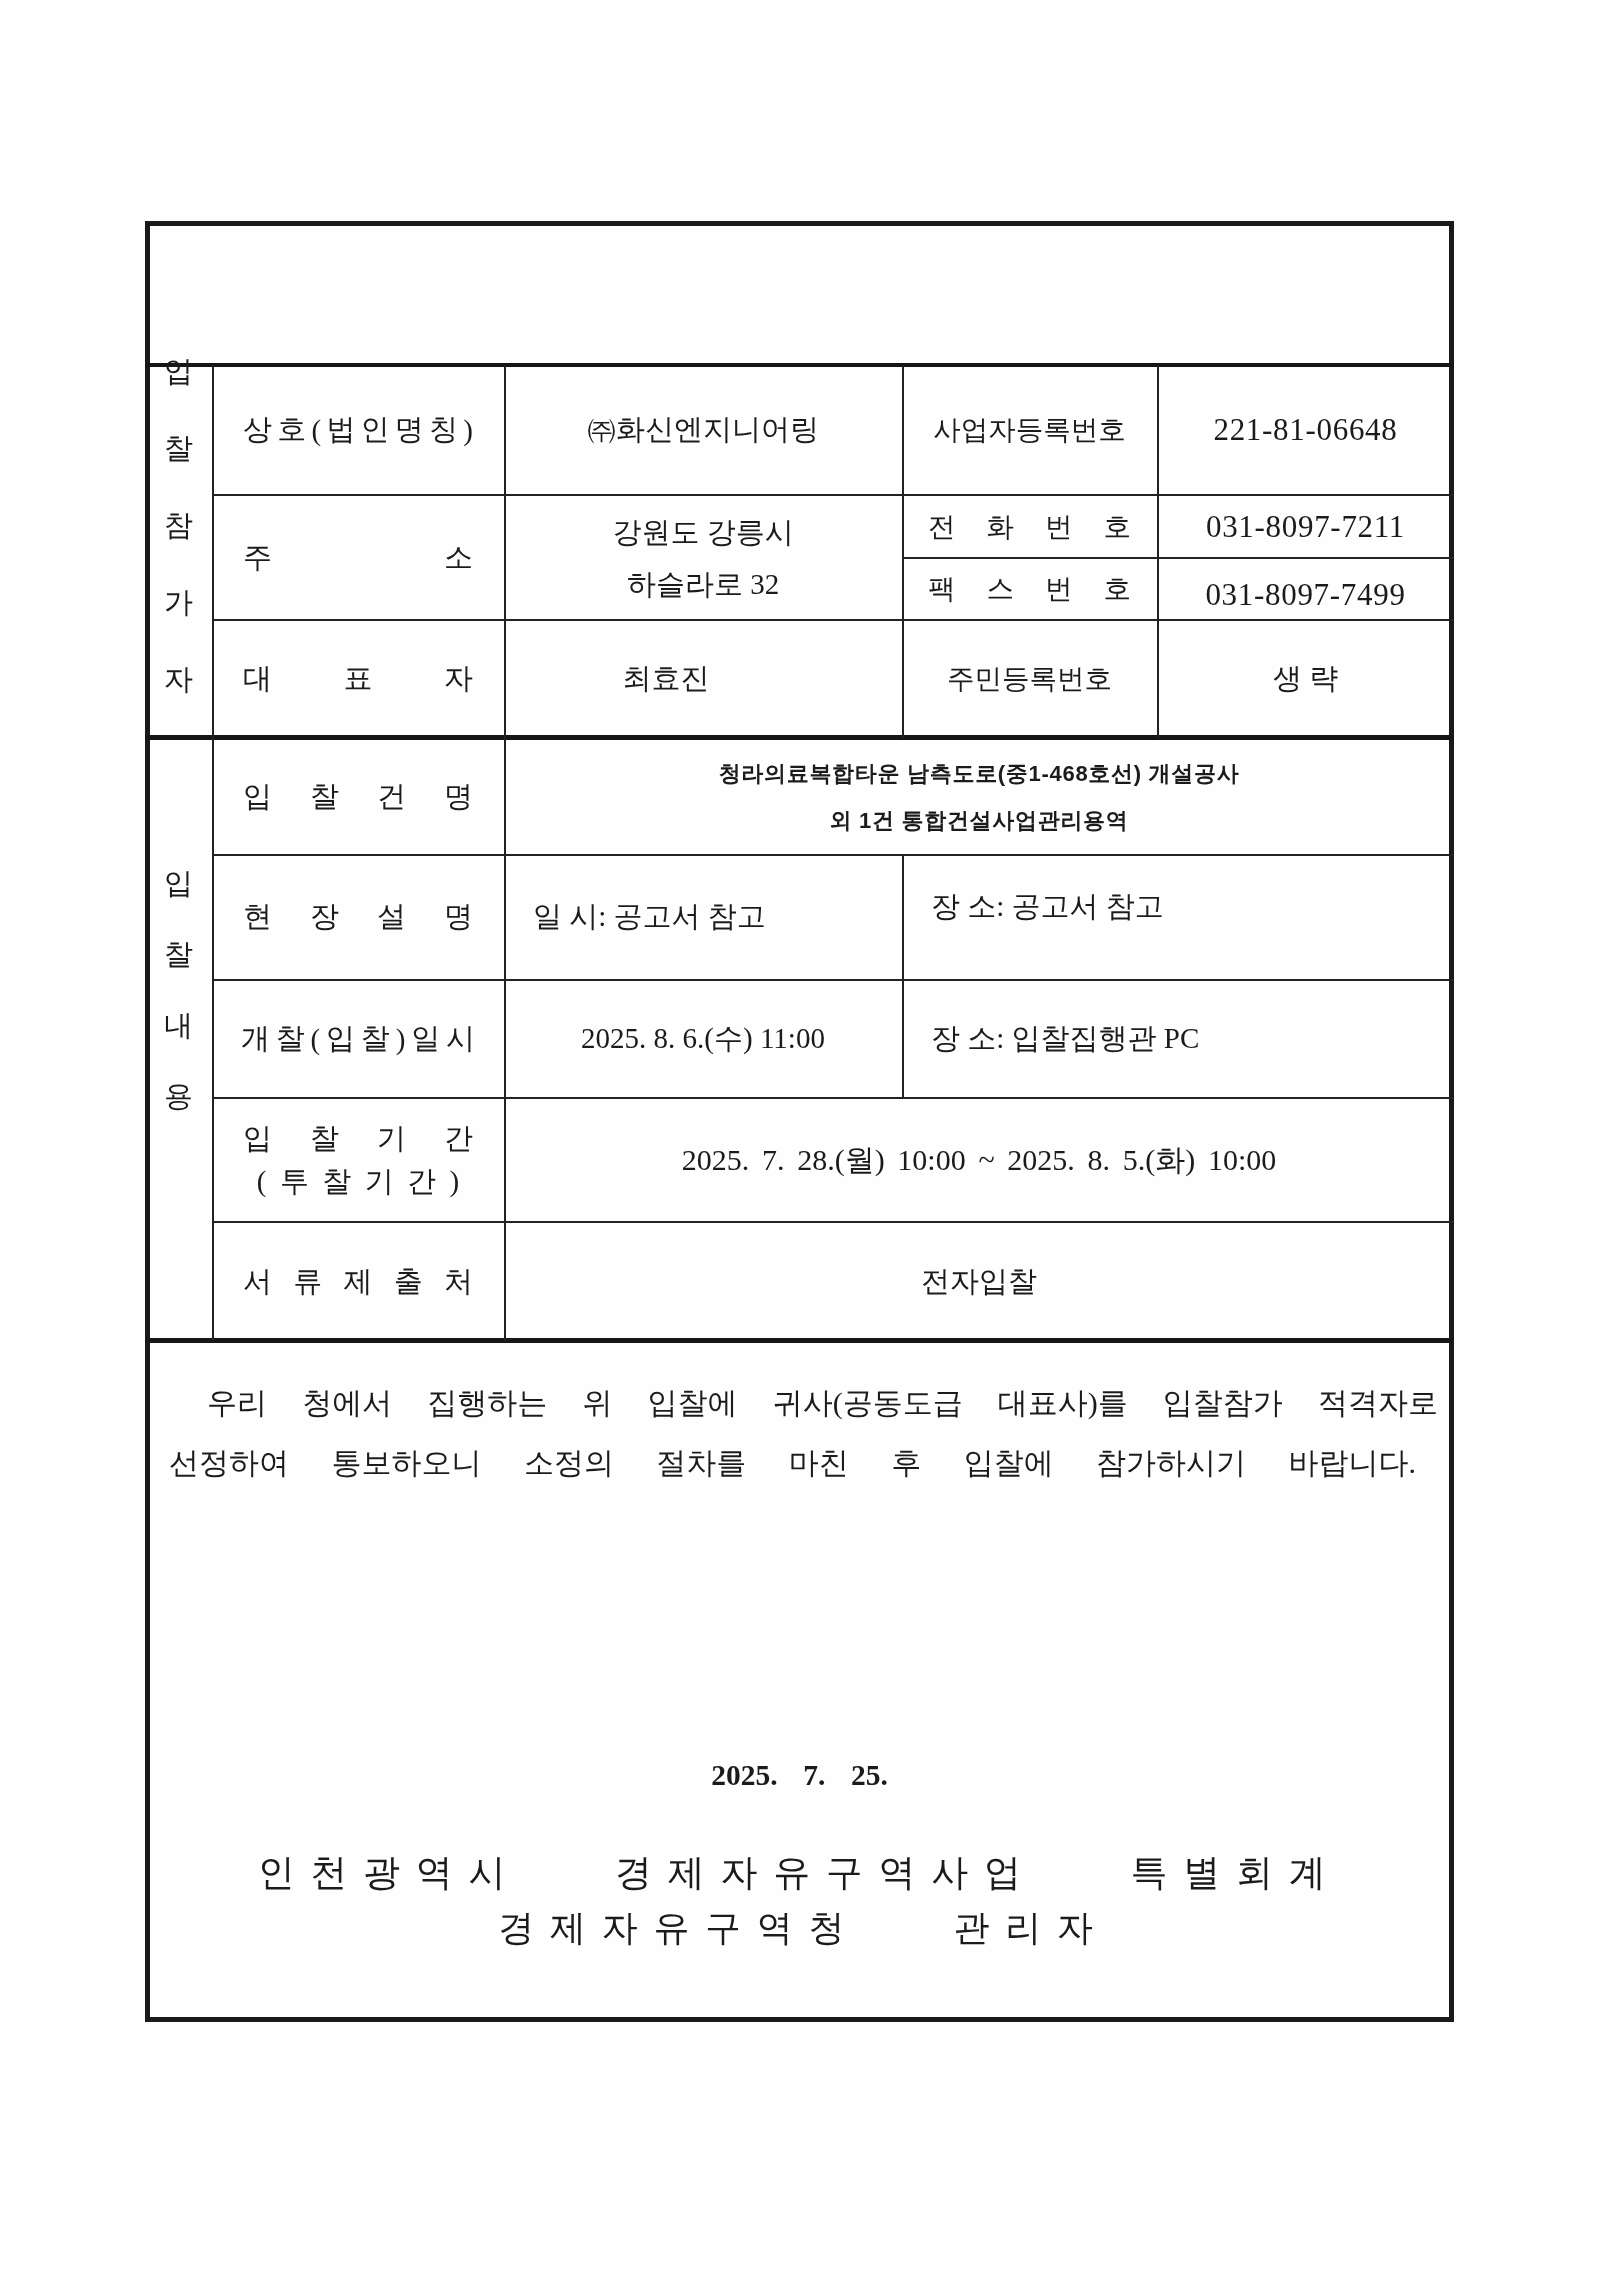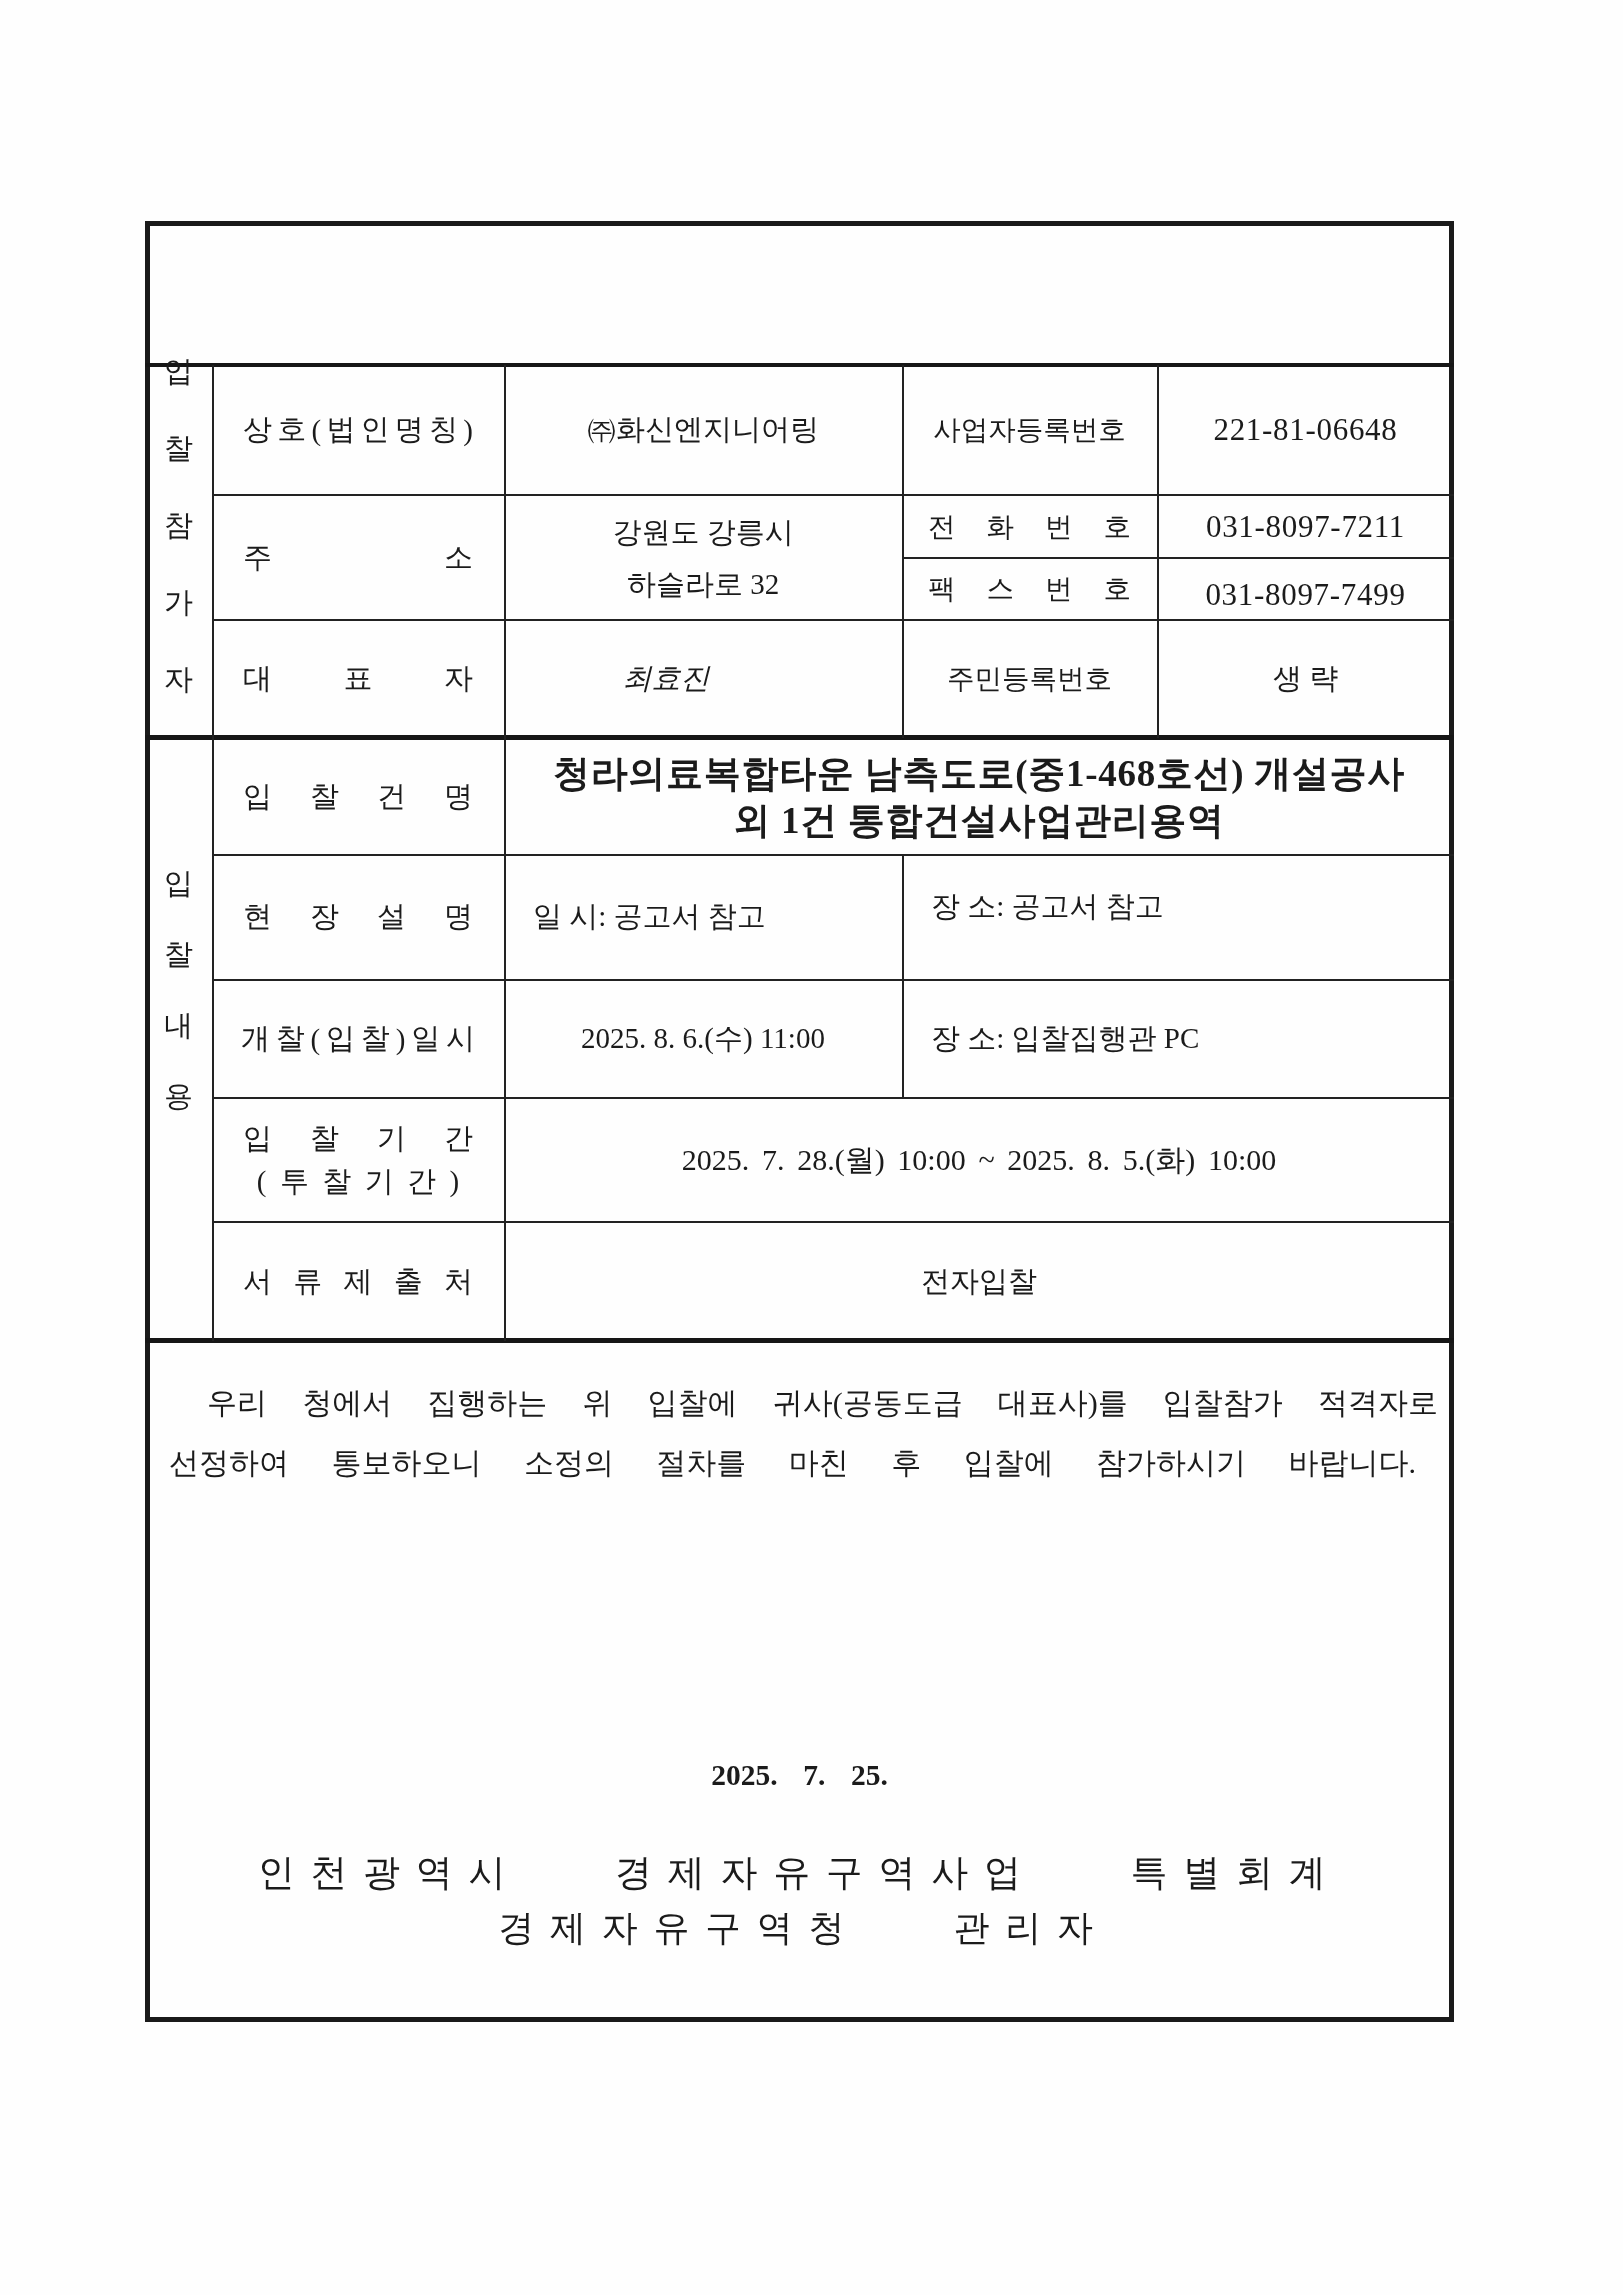--- a/index.html
+++ b/index.html
@@ -13,21 +13,21 @@
   #tbl{position:absolute;left:145px;top:221px;width:1309px;height:1801px;
        border:5.2px solid #1a1a1a;box-sizing:border-box;}
   .title{font-size:43px;font-weight:700;letter-spacing:22px;white-space:pre;}
   .lbl{font-size:29px;}
   .lbl2{font-size:27.5px;}
   .val{font-size:29px;}
   .num{font-size:31px;letter-spacing:0.7px;}
   .jh{display:flex;justify-content:space-between;align-items:center;width:100%;}
   .jv{display:flex;flex-direction:column;align-items:center;}
   .seclabel{font-size:29px;justify-content:center;}
-  .bold-sans{font-family:Liberation Serif, serif;font-weight:700;font-size:37px;letter-spacing:0.7px;}
+  .bold-sans{font-family:Liberation Sans, sans-serif;font-weight:700;font-size:22px;letter-spacing:0.7px;}
   .two-line{flex-direction:column;justify-content:center;line-height:50px;}
   .para{font-size:30px;line-height:60px;}
   .j-last{text-align:justify;text-align-last:justify;}
   .date{font-size:29.5px;font-weight:700;word-spacing:18.3px;}
   .issuer1{font-size:37px;letter-spacing:15.7px;word-spacing:22px;white-space:pre;}
   .issuer2{font-size:36px;letter-spacing:15.7px;word-spacing:22px;white-space:pre;}
 </style>
 </head>
 <body>
 
@@ -97,21 +97,21 @@
       <span>번</span>
       <span>호</span>
     </div>
   <div class="cell center num" style="left:1157px;top:558px;width:297px;height:73px;border-radius:23px;">031-8097-7499</div>
 
   <div class="cell lbl jh" style="left:212px;top:620px;width:292px;height:118px;padding:0 31px;">
       <span>대</span>
       <span>표</span>
       <span>자</span>
     </div>
-  <div class="cell center val" style="left:504px;top:620px;width:324px;height:118px;font-style:italic;">최효진</div>
+  <div class="cell center val" style="left:504px;top:620px;width:324px;height:118px;">최효진</div>
   <div class="cell center val" style="left:1157px;top:620px;width:297px;height:118px;">생 략</div>
   <div class="cell center lbl2" style="left:902px;top:620px;width:255px;height:118px;">주민등록번호</div>
 
   <div class="cell jv seclabel" style="left:145px;top:738px;width:67px;height:603px;row-gap:31px;padding-bottom:98px;">
       <span>입</span>
       <span>찰</span>
       <span>내</span>
       <span>용</span>
     </div>
 

